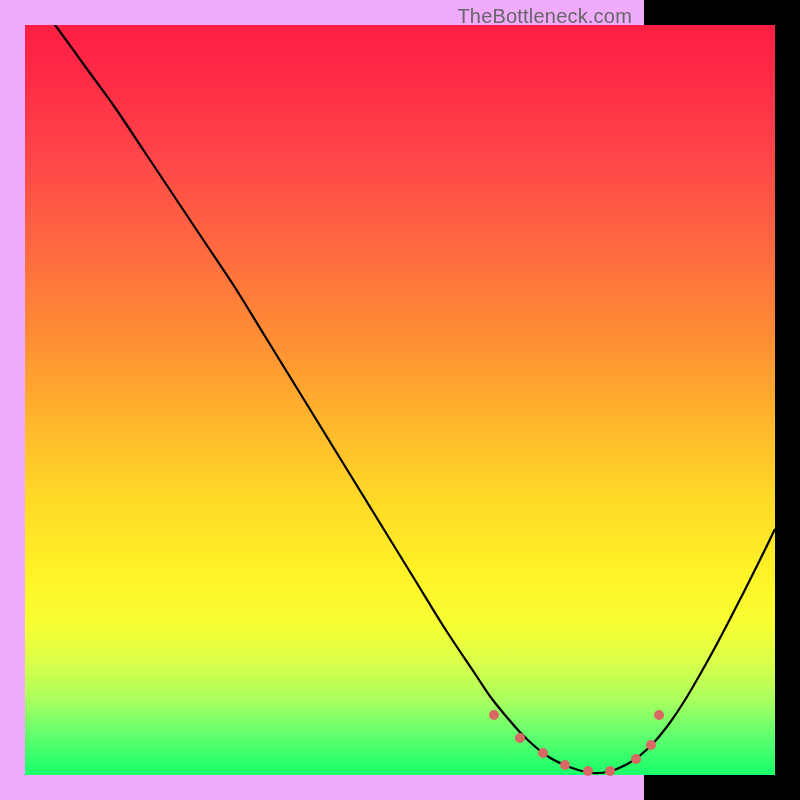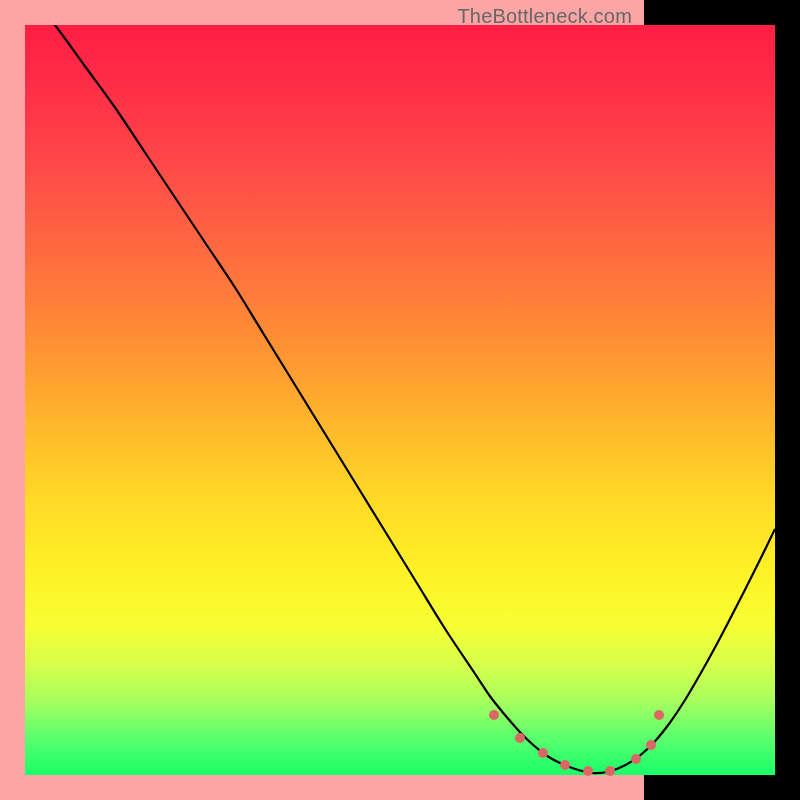--- a/index.html
+++ b/index.html
@@ -1,17 +1,17 @@
 <!DOCTYPE html>
 <html><head>
 <meta charset="utf-8">
 <style>
   * { margin: 0; padding: 0; box-sizing: border-box; }
   html, body { width: 800px; height: 800px; overflow: hidden; background: #000; font-family: Arial, sans-serif; }
-  .container { position: relative; width: 644px; height: 800px; background: #fca5a5; }
+  .container { position: relative; width: 644px; height: 800px; background: #f0abfc; }
   .watermark { position: absolute; top: 5px; right: 12px; color: #666; font-size: 20px; font-weight: 500; z-index: 20; letter-spacing: 0.2px; }
   .plot-area { position: absolute; left: 25px; top: 25px; width: 750px; height: 750px; }
   .gradient-bg { position: absolute; inset: 0; background: linear-gradient(to bottom,
       #ff1e43 0%,
       #ff2b46 7%,
       #ff4749 18%,
       #ff6a40 30%,
       #ff8f34 42%,
       #ffb62c 53%,
       #ffd927 63%,

